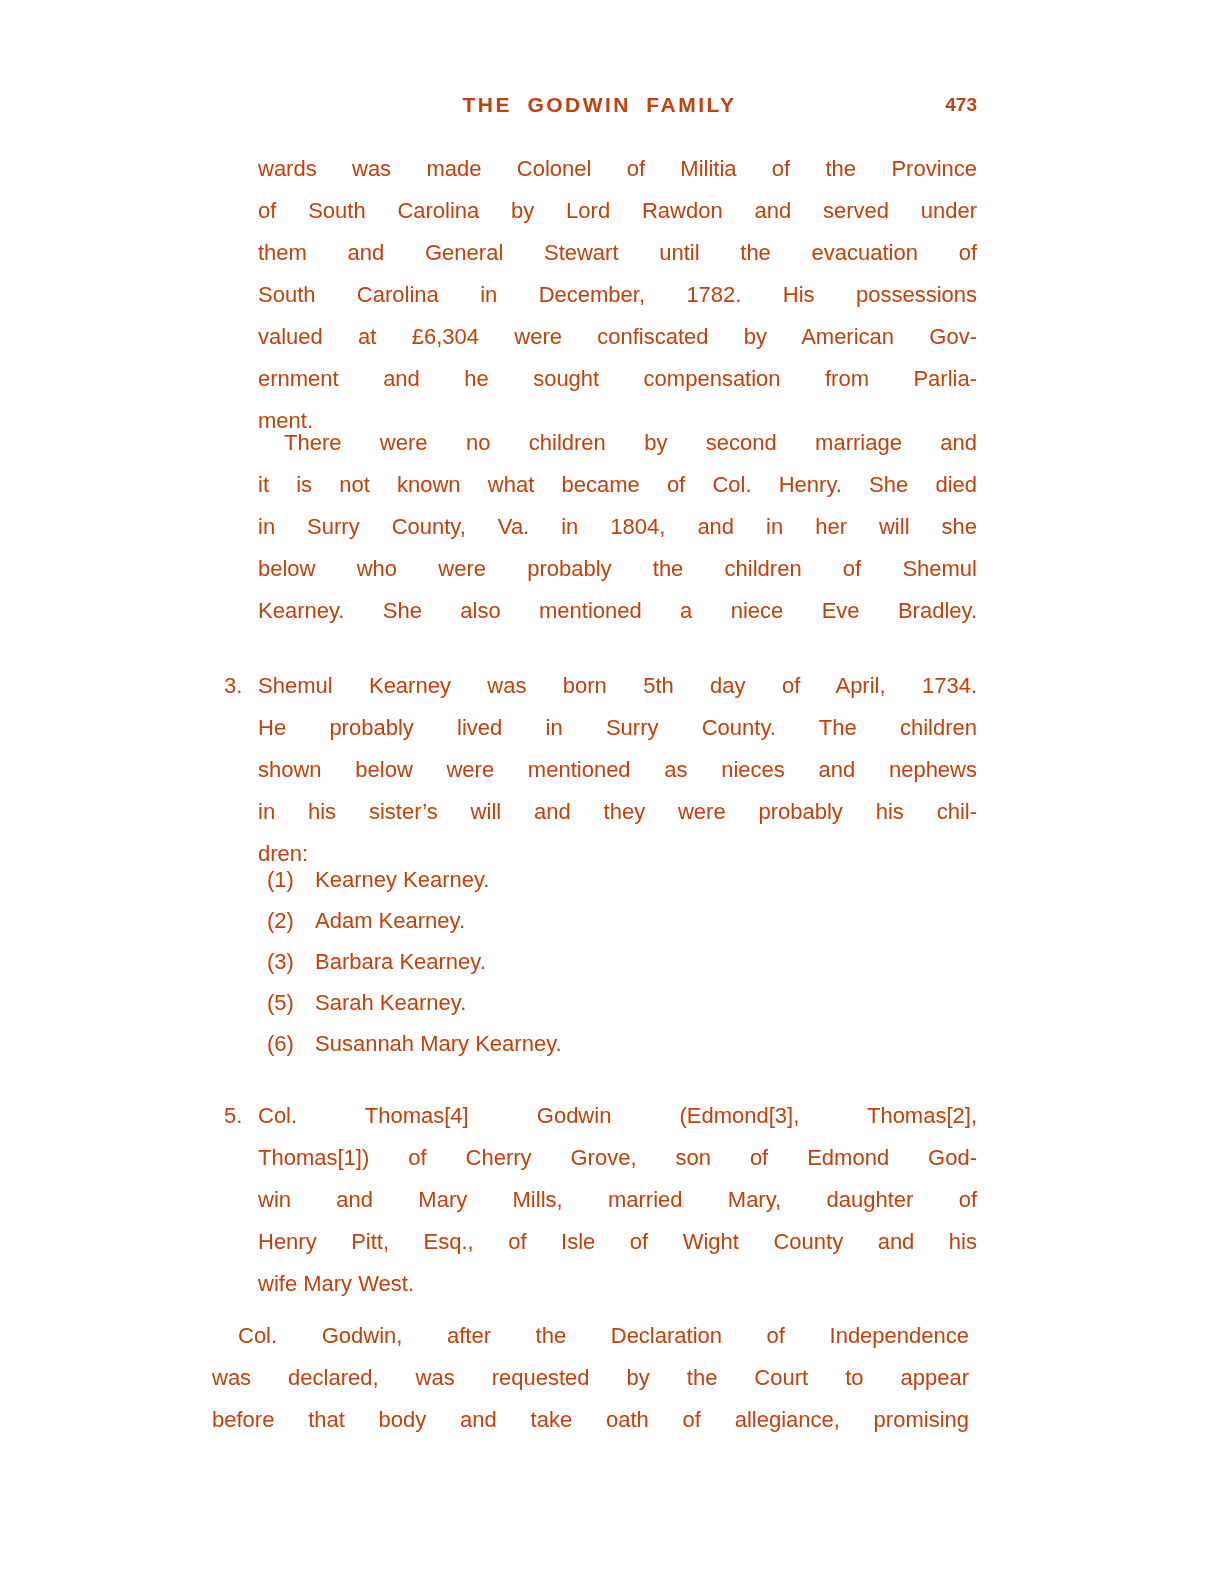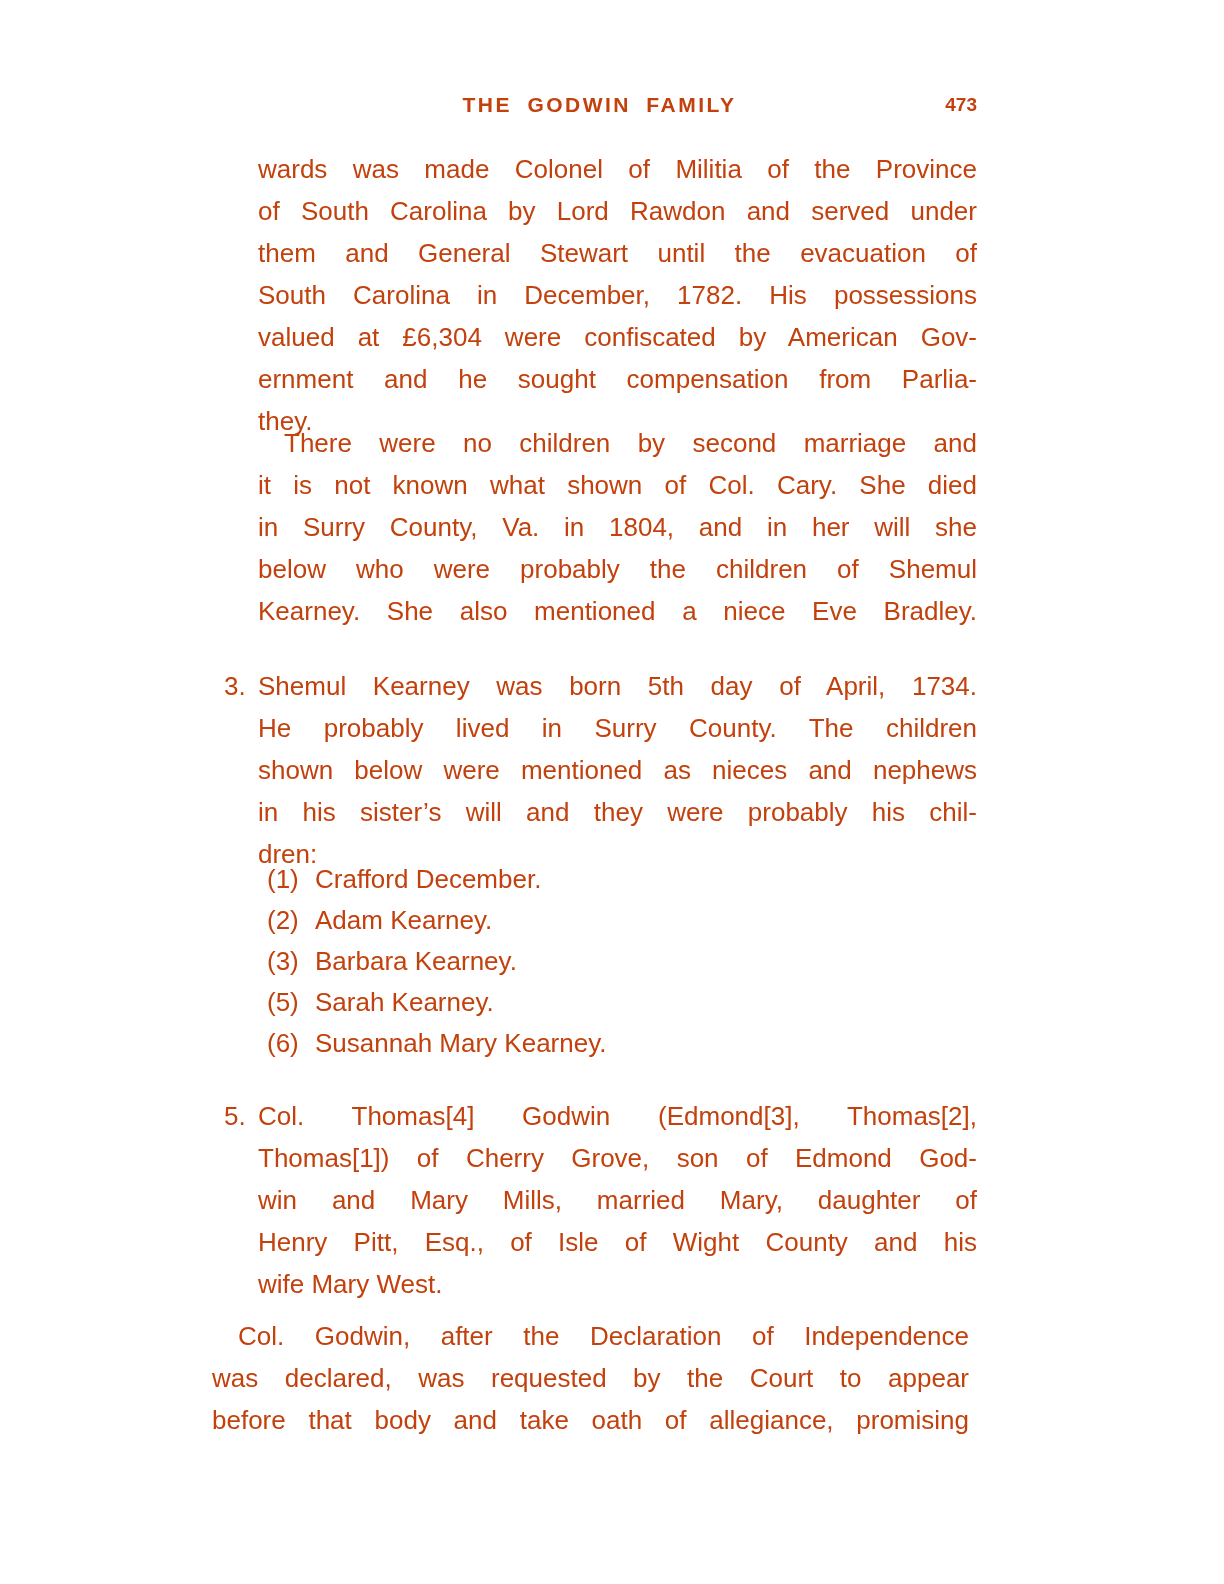--- a/index.html
+++ b/index.html
@@ -38,21 +38,21 @@
     right: 0;
     top: 0;
     font-size: 19px;
     font-weight: bold;
     line-height: 30px;
   }
   .block {
     position: absolute;
     left: 258px;
     width: 719px;
-    font-size: 26px;
+    font-size: 22px;
     line-height: 42px;
   }
   .line {
     text-align: justify;
     text-align-last: justify;
     text-justify: inter-word;
   }
   .line.last {
     text-align-last: left;
   }
@@ -93,42 +93,42 @@
     <div class="page-number">473</div>
   </div>
 
   <div id="para1" class="block">
       <div class="line">wards was made Colonel of Militia of the Province</div>
       <div class="line">of South Carolina by Lord Rawdon and served under</div>
       <div class="line">them and General Stewart until the evacuation of</div>
       <div class="line">South Carolina in December, 1782. His possessions</div>
       <div class="line">valued at £6,304 were confiscated by American Gov-</div>
       <div class="line">ernment and he sought compensation from Parlia-</div>
-      <div class="line last">they.</div>
+      <div class="line last">ment.</div>
     </div>
 
   <div id="para2" class="block">
       <div class="line indent">There were no children by second marriage and</div>
-      <div class="line">it is not known what shown of Col. Cary. She died</div>
+      <div class="line">it is not known what became of Col. Henry. She died</div>
       <div class="line">in Surry County, Va. in 1804, and in her will she</div>
       <div class="line">below who were probably the children of Shemul</div>
       <div class="line">Kearney. She also mentioned a niece Eve Bradley.</div>
     </div>
 
   <div id="item3" class="block numbered">
       <span class="item-number">3.</span>
       <div class="line">Shemul Kearney was born 5th day of April, 1734.</div>
       <div class="line">He probably lived in Surry County. The children</div>
       <div class="line">shown below were mentioned as nieces and nephews</div>
       <div class="line">in his sister’s will and they were probably his chil-</div>
       <div class="line last">dren:</div>
     </div>
 
   <div id="children" class="block">
-      <div class="child"><span class="child-num">(1)</span><span>Crafford December.</span></div>
+      <div class="child"><span class="child-num">(1)</span><span>Kearney Kearney.</span></div>
       <div class="child"><span class="child-num">(2)</span><span>Adam Kearney.</span></div>
       <div class="child"><span class="child-num">(3)</span><span>Barbara Kearney.</span></div>
       <div class="child"><span class="child-num">(5)</span><span>Sarah Kearney.</span></div>
       <div class="child"><span class="child-num">(6)</span><span>Susannah Mary Kearney.</span></div>
     </div>
 
   <div id="item5" class="block numbered">
       <span class="item-number">5.</span>
       <div class="line">Col. Thomas[4] Godwin (Edmond[3], Thomas[2],</div>
       <div class="line">Thomas[1]) of Cherry Grove, son of Edmond God-</div>

